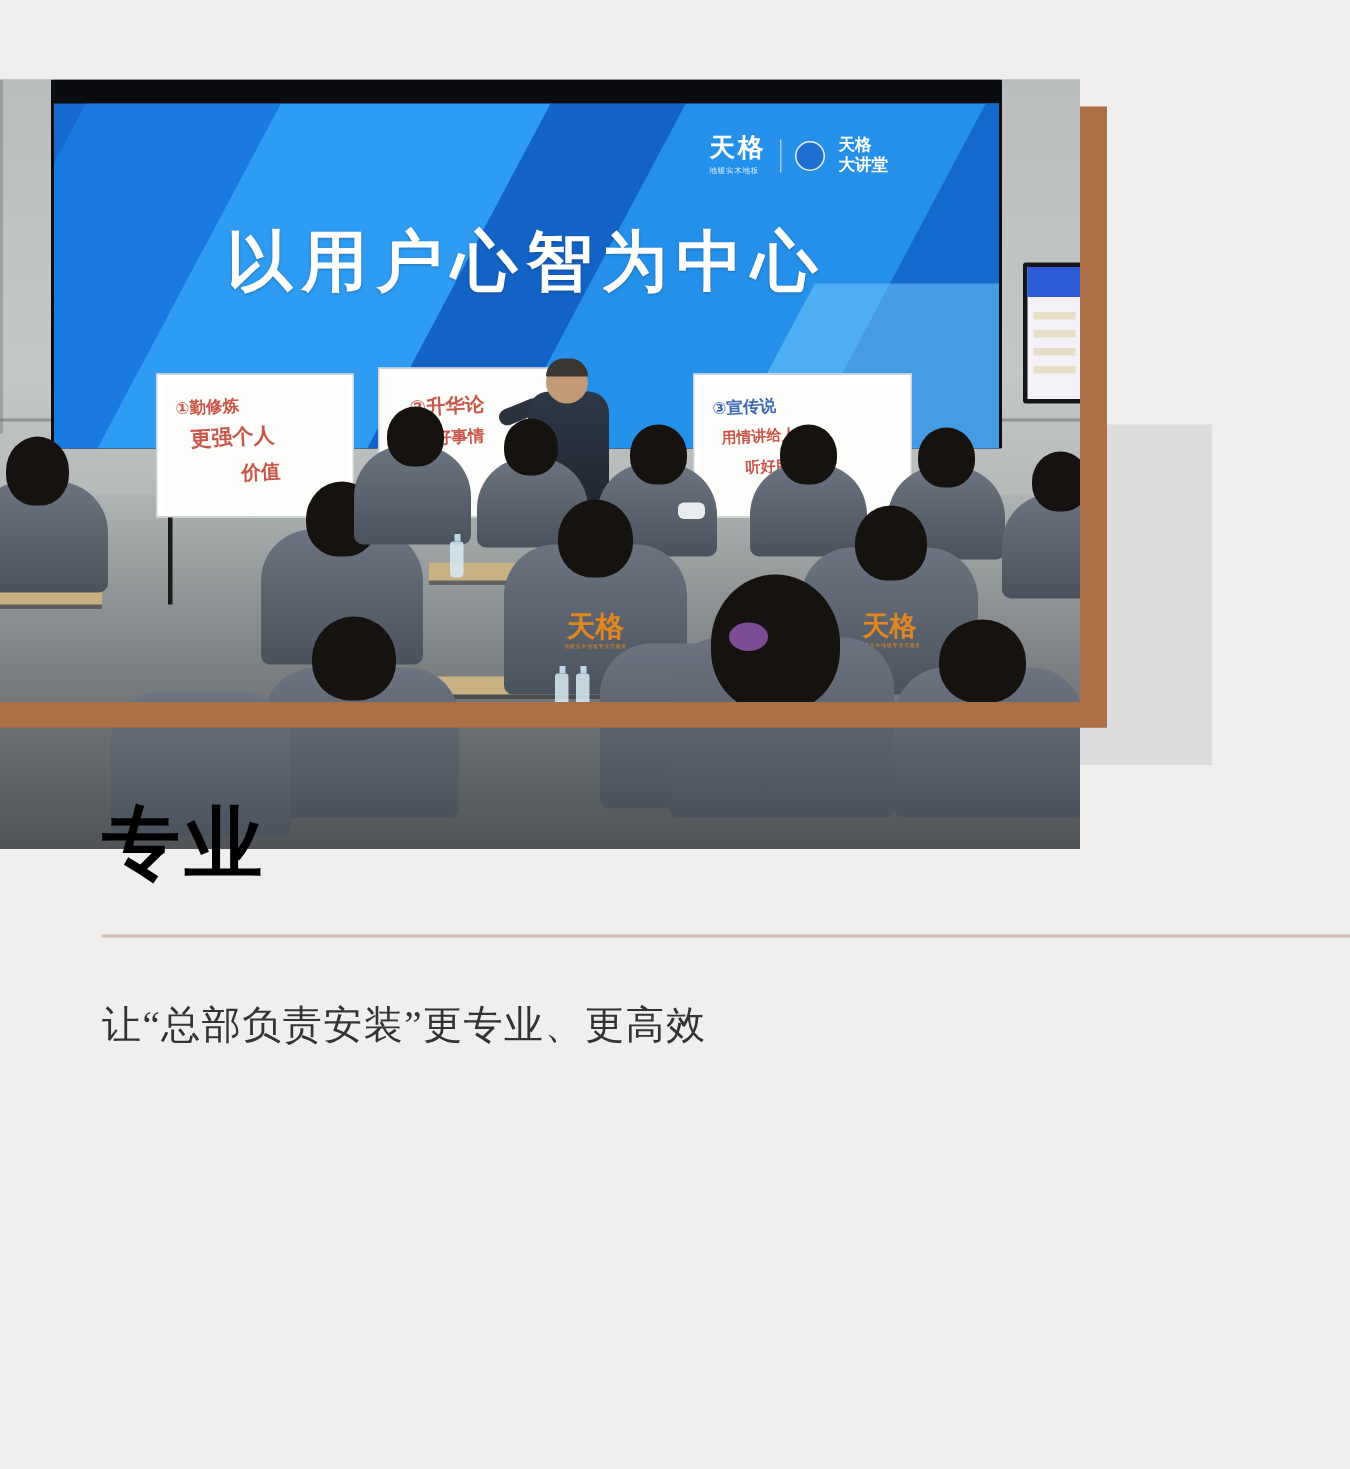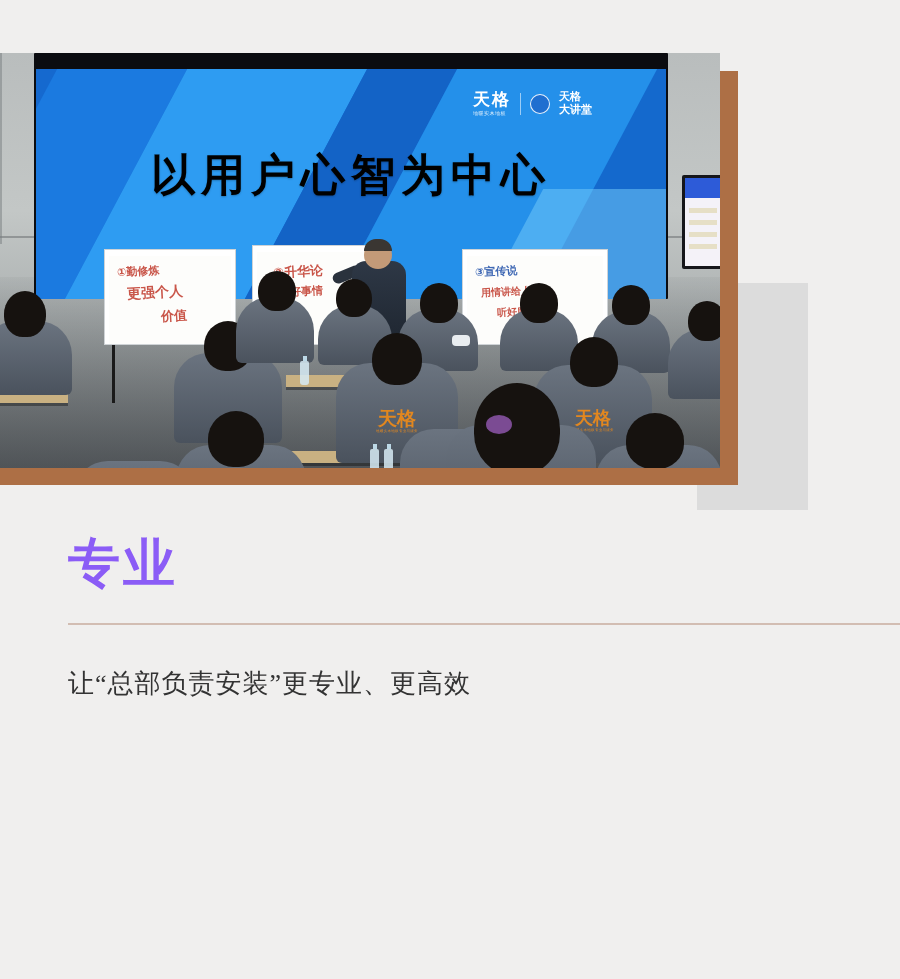--- a/index.html
+++ b/index.html
@@ -21,21 +21,21 @@
   .brown-frame{
     position:absolute; left:0; top:71px;
     width:738px; height:414px;
     background:#AD6F45;
     z-index:2;
   }
 
   
   .photo{
     position:absolute; left:0; top:53px;
-    width:720px; height:415px;
+    width:720px; height:513px;
     z-index:3;
     overflow:hidden;
     background:#9aa0a2;
   }
   
   .wall{
     position:absolute; left:0; top:0; width:100%; height:100%;
     background:
       linear-gradient(180deg,#b9bdbd 0%,#c3c7c6 38%,#aeb3b3 62%,#8e9496 100%);
   }
@@ -65,21 +65,21 @@
   .b1{ left:-40px; top:0; width:130px; height:100%; background:#1b7ae0; }
   .b2{ left:90px; top:0; width:180px; height:100%; background:#2e9cf2; }
   .b3{ left:270px; top:0; width:90px;  height:100%; background:#1363c6; }
   .b4{ left:360px; top:0; width:210px; height:100%; background:#2490ea; }
   .b5{ left:560px; top:0; width:140px; height:100%; background:#1469cd; }
   .b6{ left:470px; top:120px; width:230px; height:140px; background:#6fc6f7; opacity:.55; }
 
   .led-headline{
     position:absolute; left:0; right:0; top:84px;
     text-align:center;
-    color:#000000;
+    color:#ffffff;
     font-family:"DejaVu Sans","Liberation Sans",sans-serif;
     font-weight:bold;
     font-size:44px;
     letter-spacing:6px;
     line-height:1;
     text-shadow:0 1px 2px rgba(0,0,0,.25);
   }
   .led-logo{
     position:absolute; right:74px; top:22px;
     display:flex; align-items:center; gap:9px;
@@ -238,21 +238,21 @@
 
   
   .frame-bottom-band{
     position:absolute; left:0; top:468px; width:738px; height:17px;
     background:#AD6F45; z-index:4;
   }
 
   
   .section-title{
     position:absolute; left:68px; top:534px;
-    color:#8b5cf6;
+    color:#000000;
     font-family:"Liberation Serif","DejaVu Serif",serif;
     font-size:52px;
     line-height:1.15;
     letter-spacing:3px;
     z-index:5;
   }
   .divider{
     position:absolute; left:68px; top:623px;
     width:832px; height:2px;
     background:#D2BDB2;

